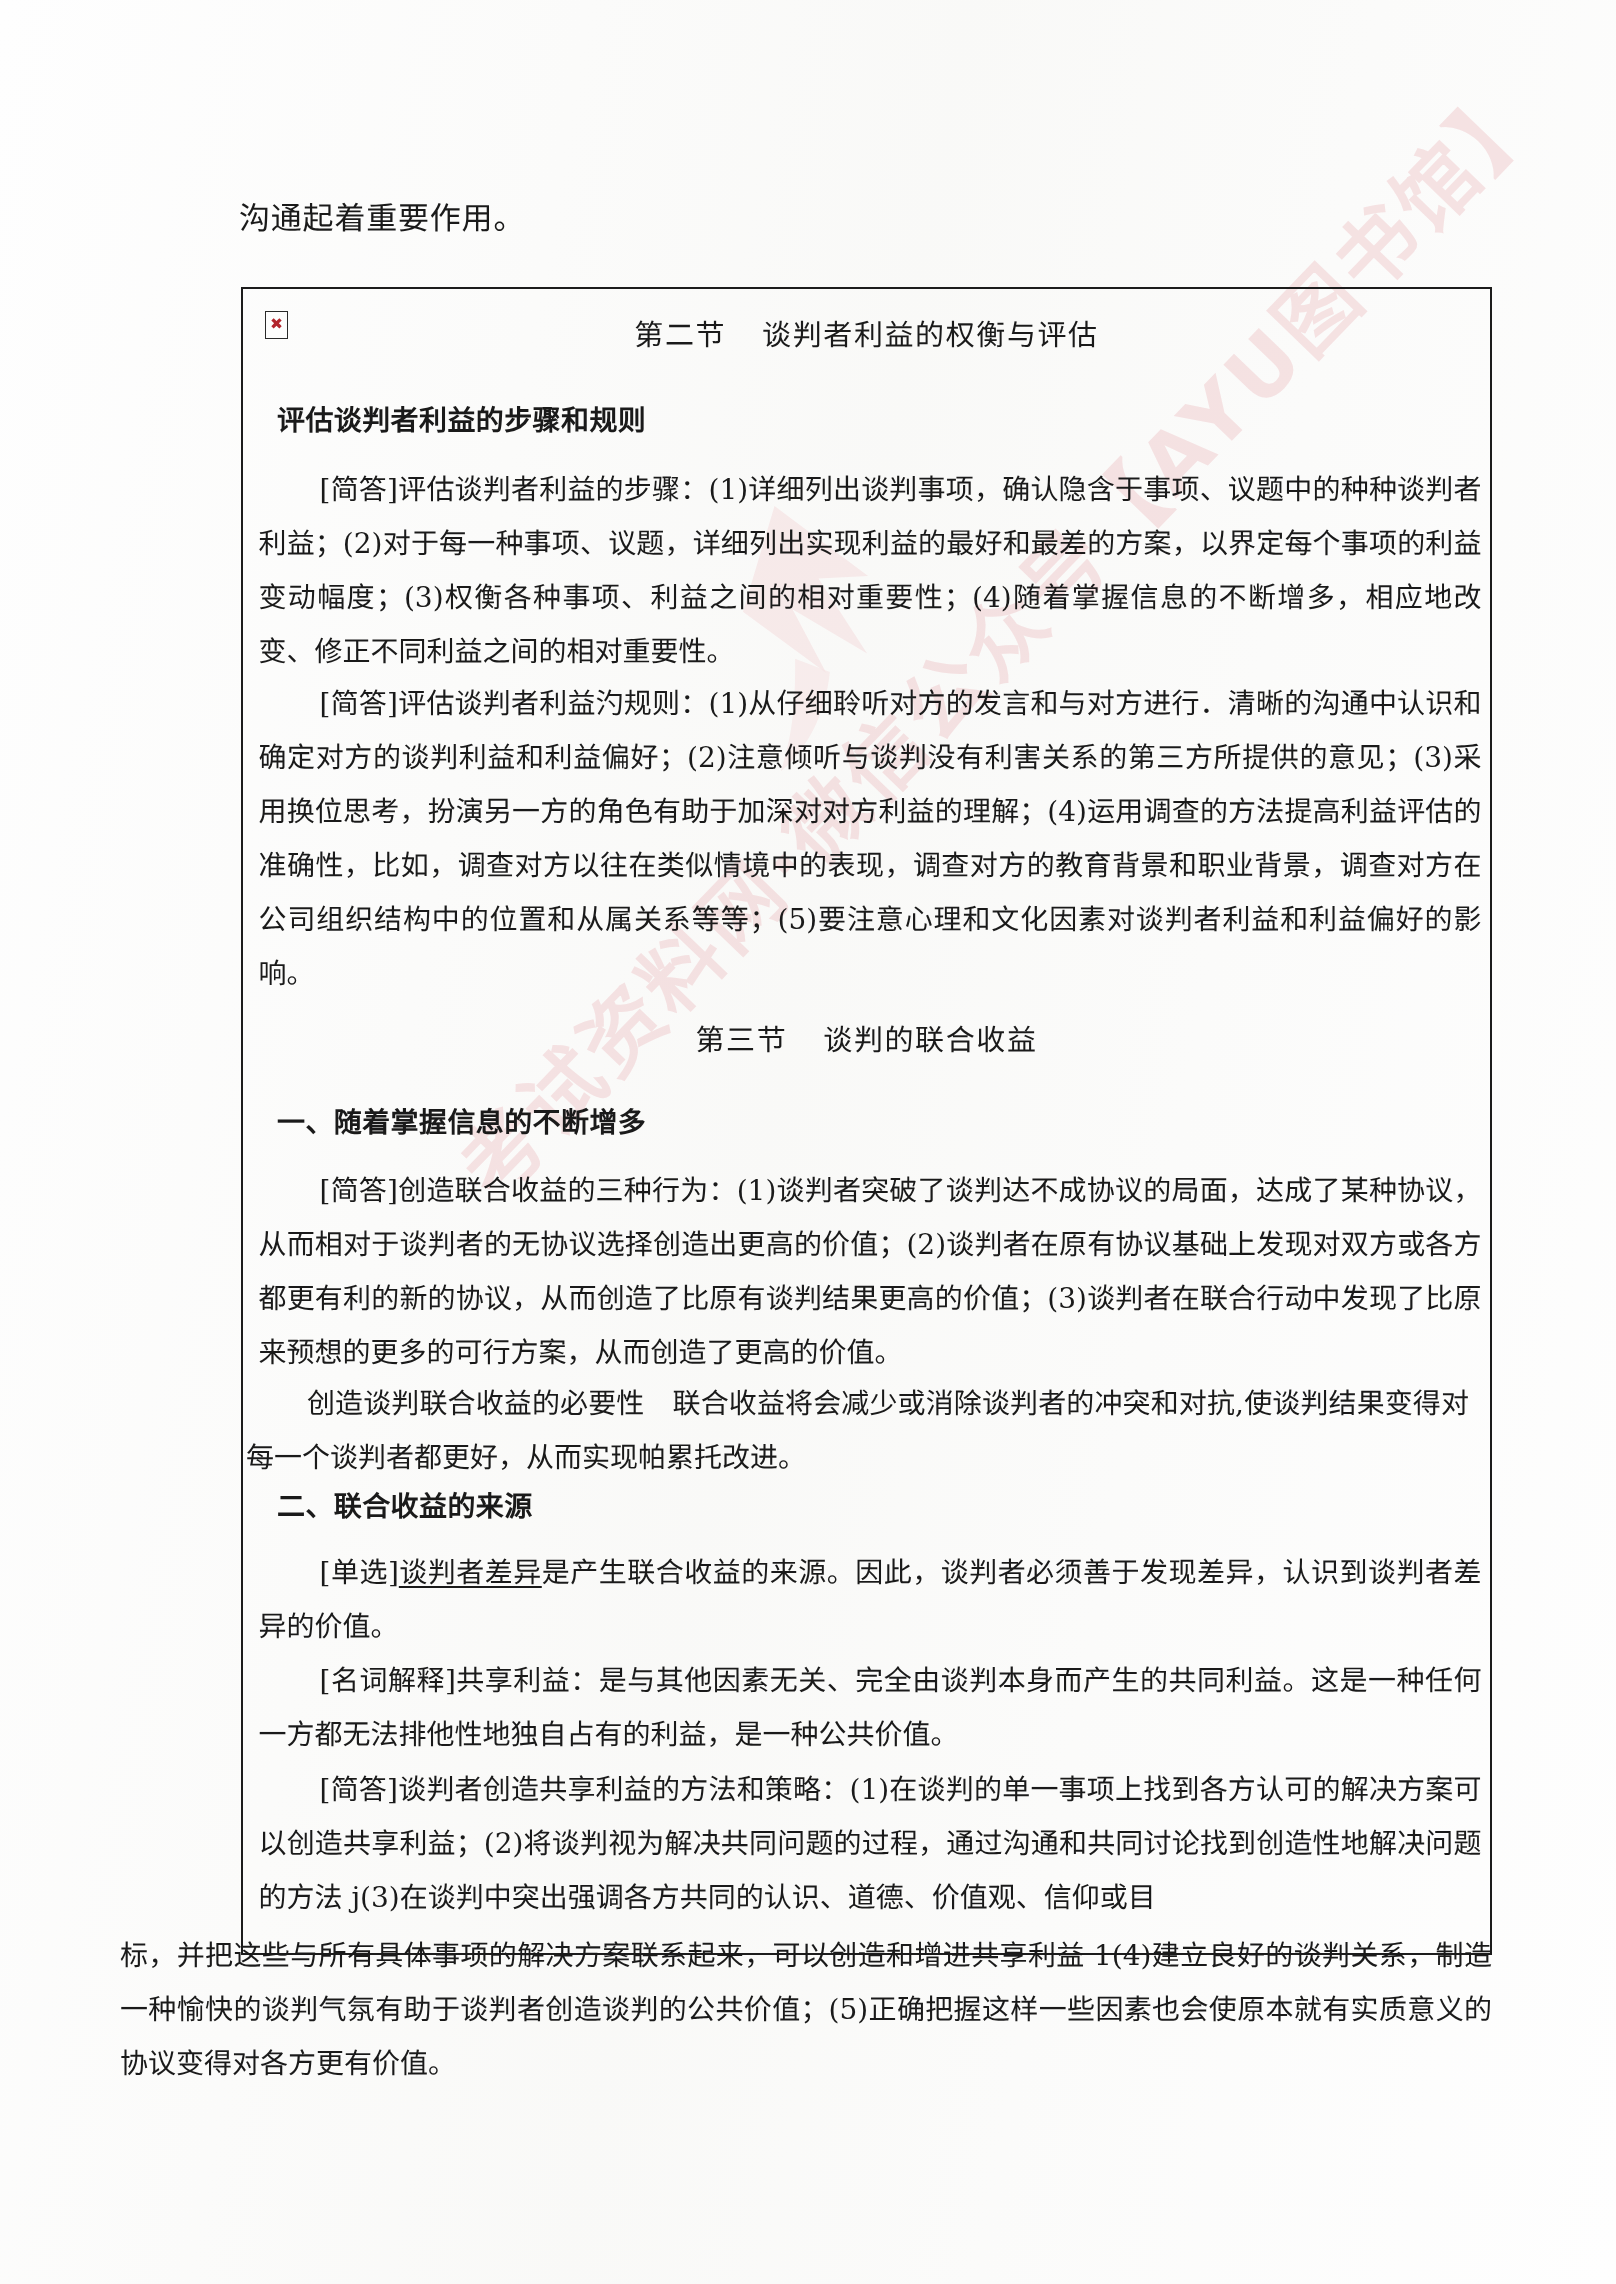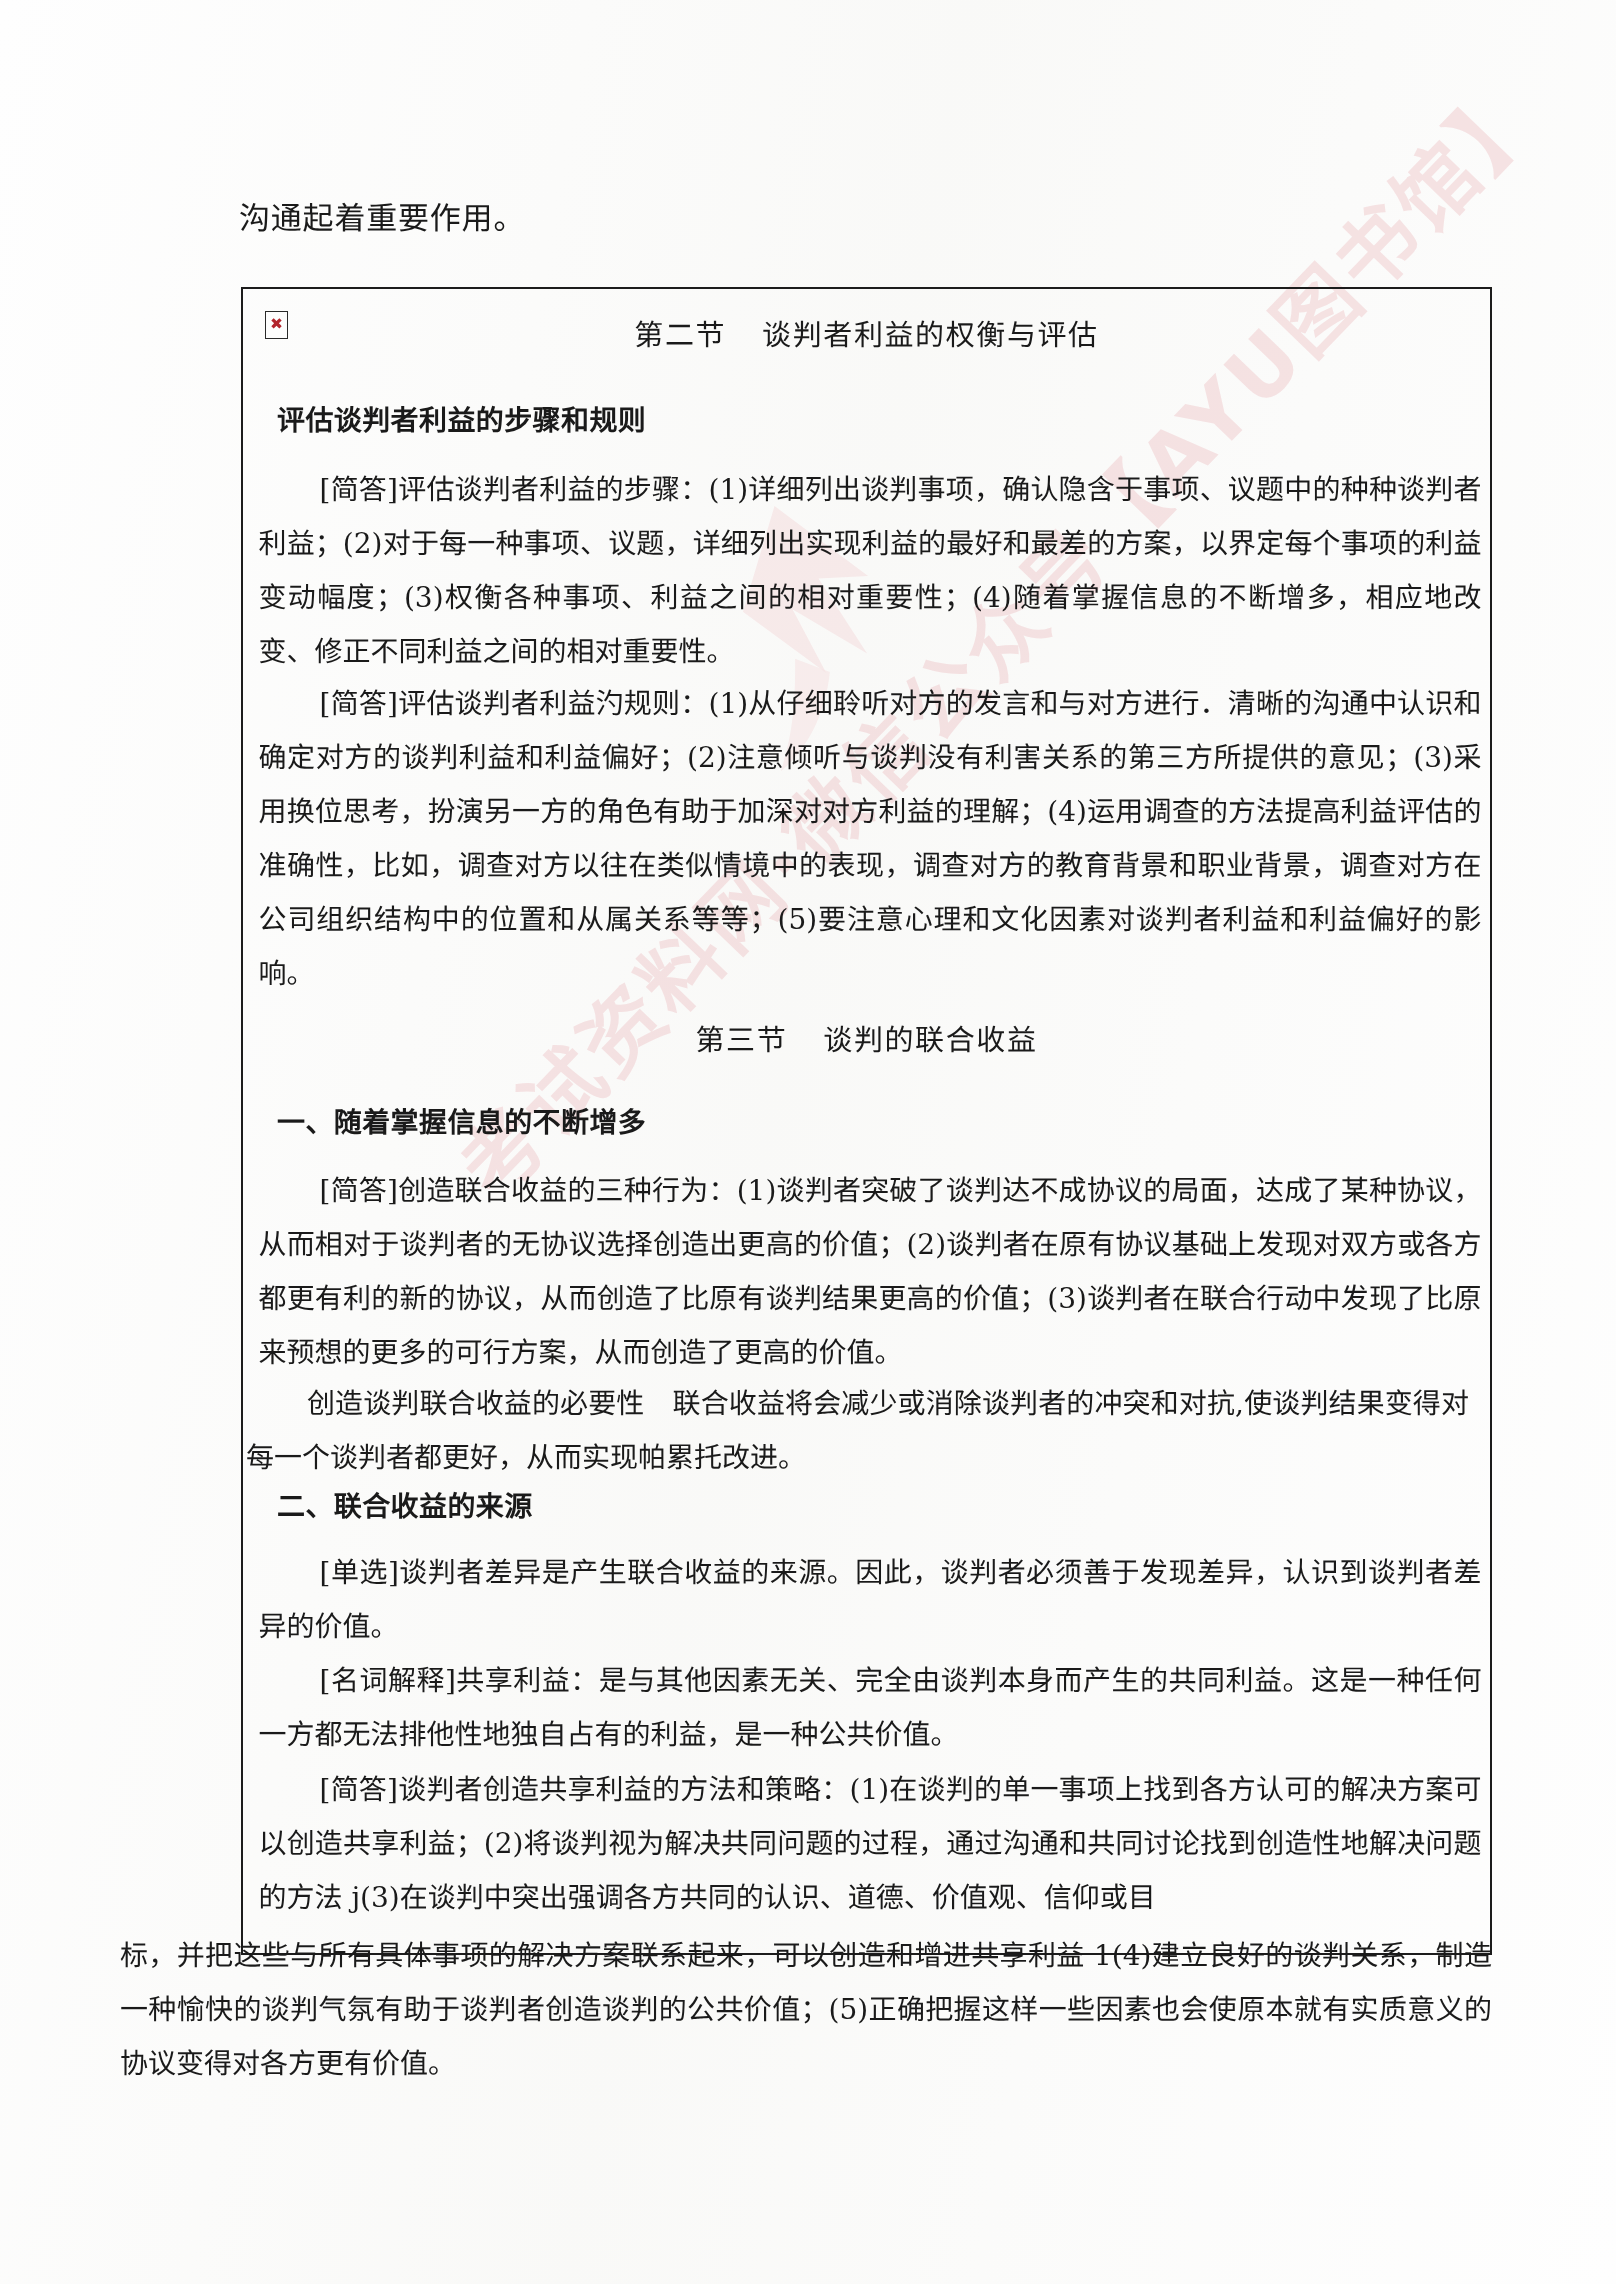--- a/index.html
+++ b/index.html
@@ -118,21 +118,21 @@
   .para {
     font-size: 28px;
     line-height: 54px;
     margin: 0;
     text-align: justify;
     text-justify: inter-character;
     letter-spacing: 0px;
   }
   .para.indent { text-indent: 61px; }
 
-  .u { text-underline-offset: 3.9px; }
+  .u { text-decoration: underline; text-underline-offset: 3.9px; }
 
   
   .block { position: absolute; }
 
   .blk-a { left: 34px;  top: 109px;  width: 1187px; }
   .blk-b { left: 15.5px;  top: 174px;  width: 1223px; }
   .blk-c { left: 15.5px;  top: 388px;  width: 1223px; }
   .blk-d { left: 34px;  top: 811px; width: 1187px; }
   .blk-e { left: 15.5px;  top: 875px; width: 1223px; }
   .blk-f { left: 3px;  top: 1088px; width: 1223px; }

